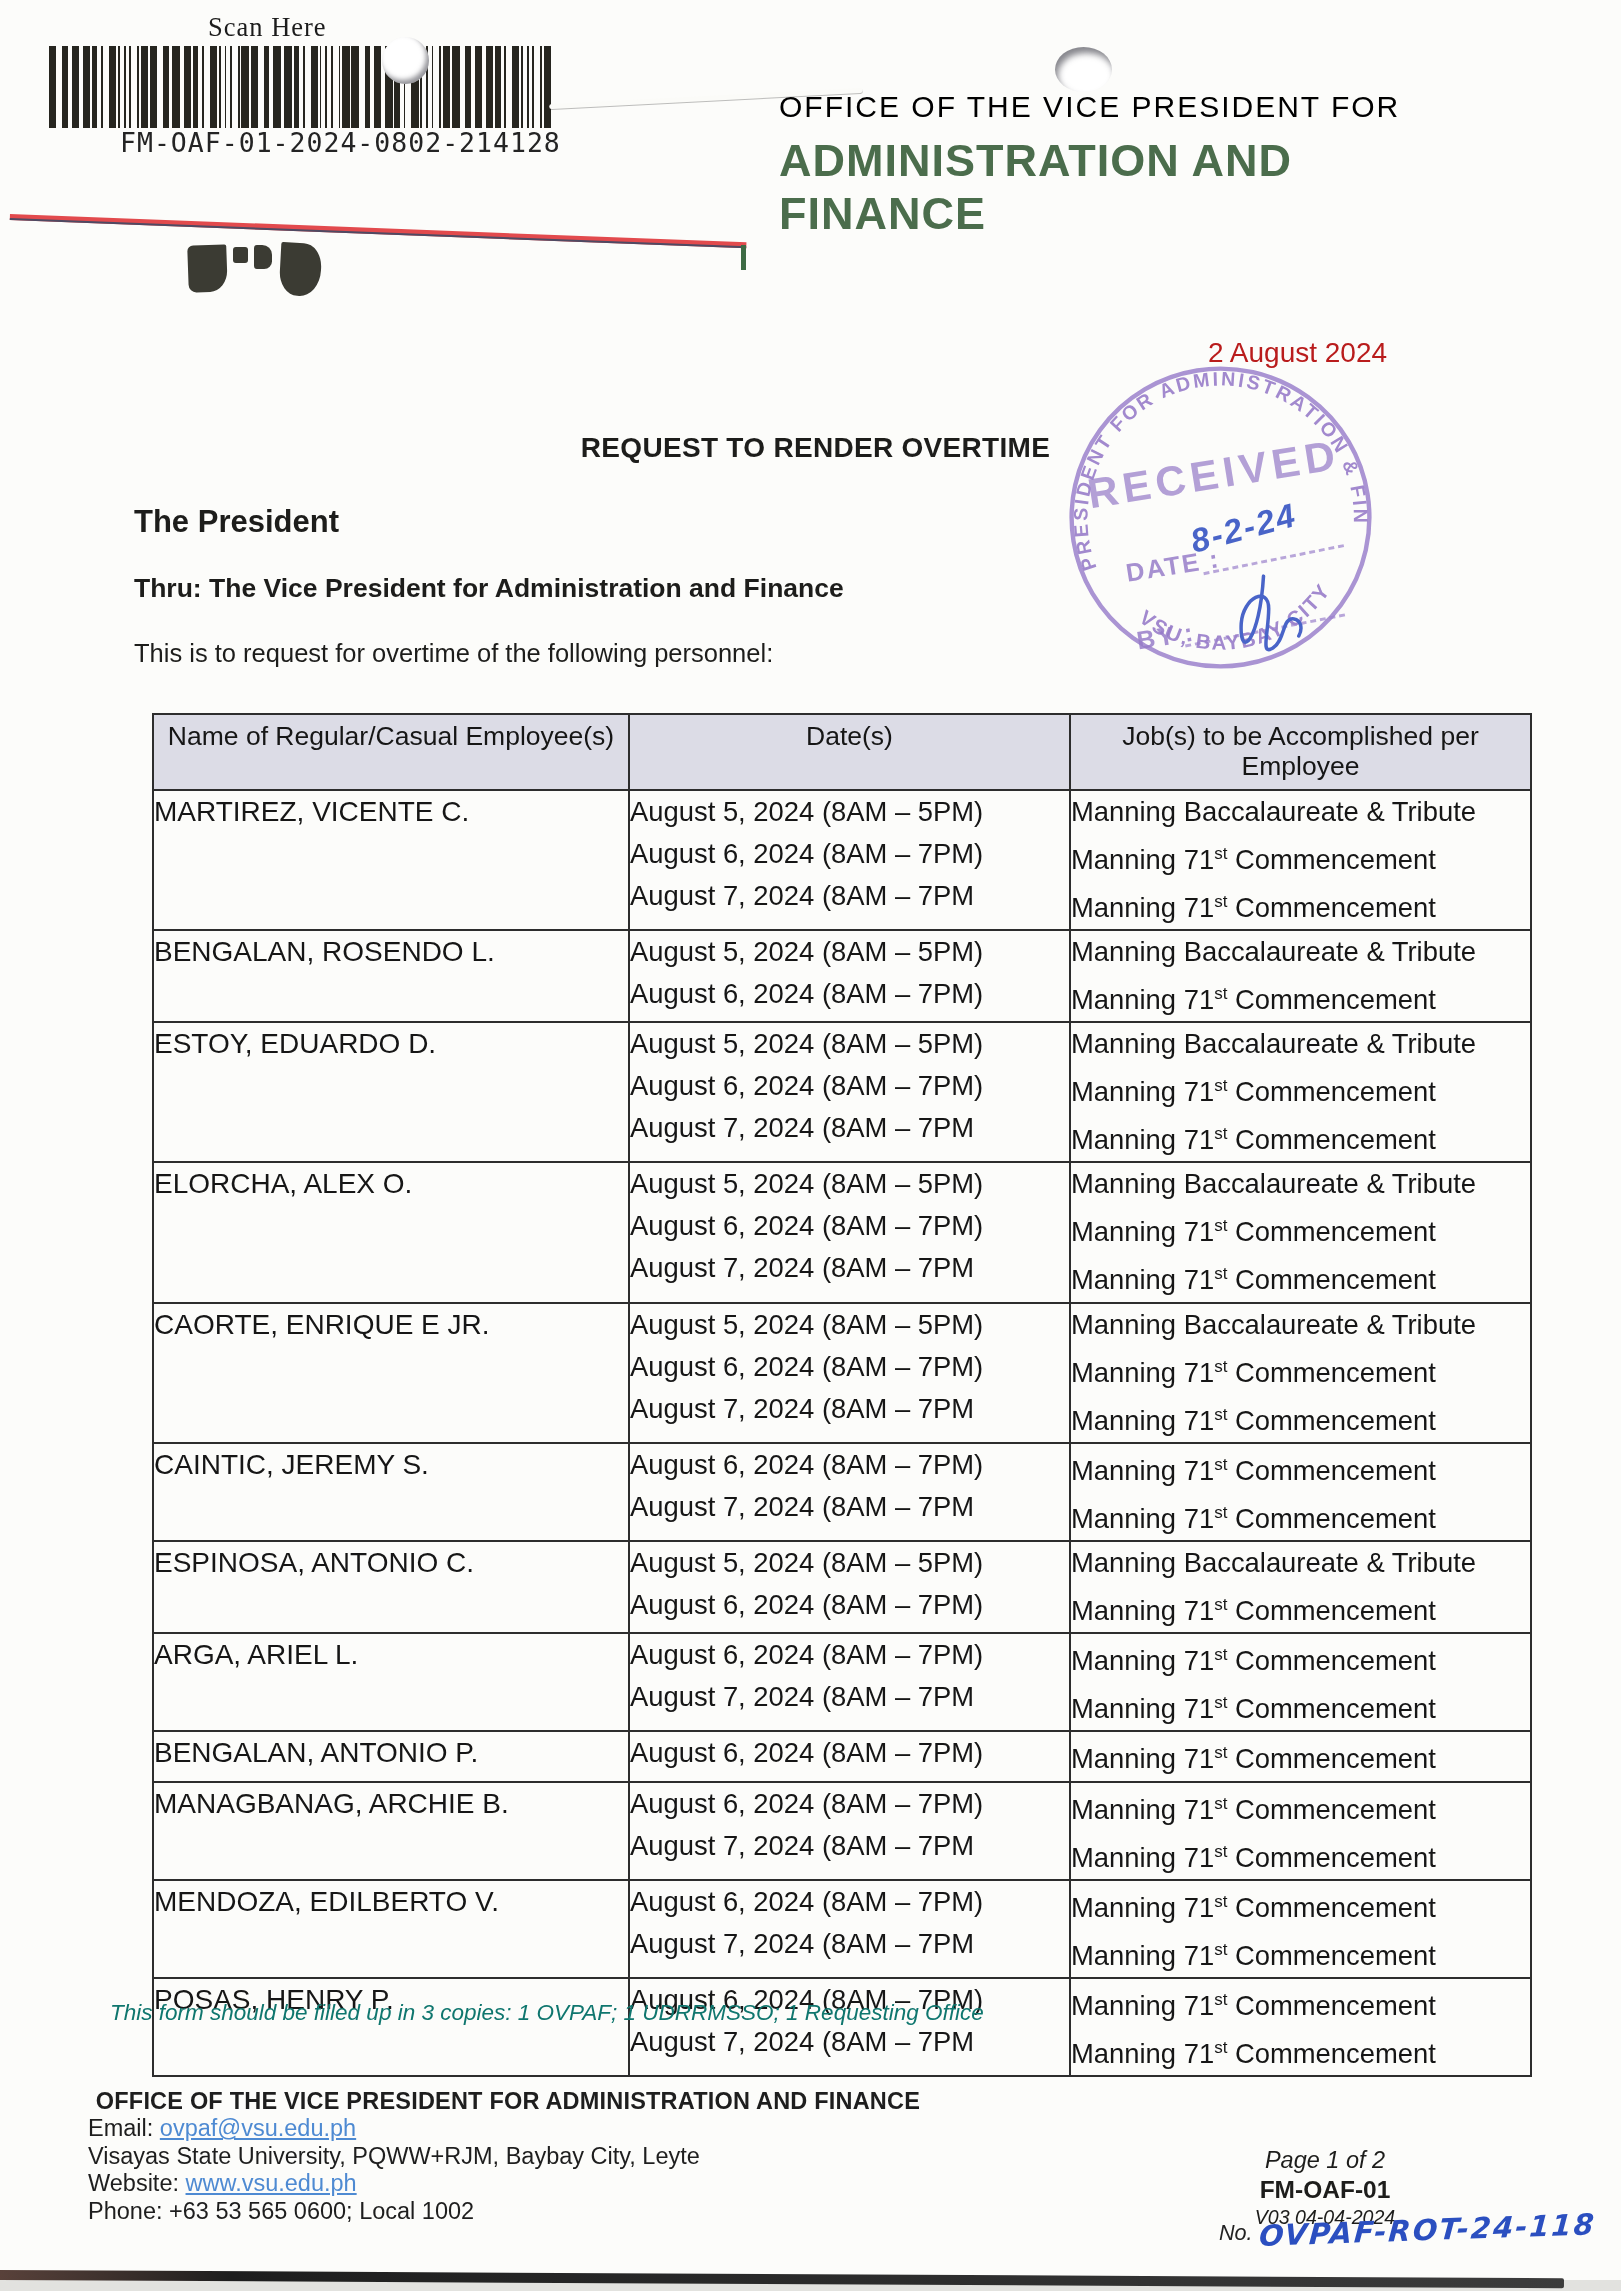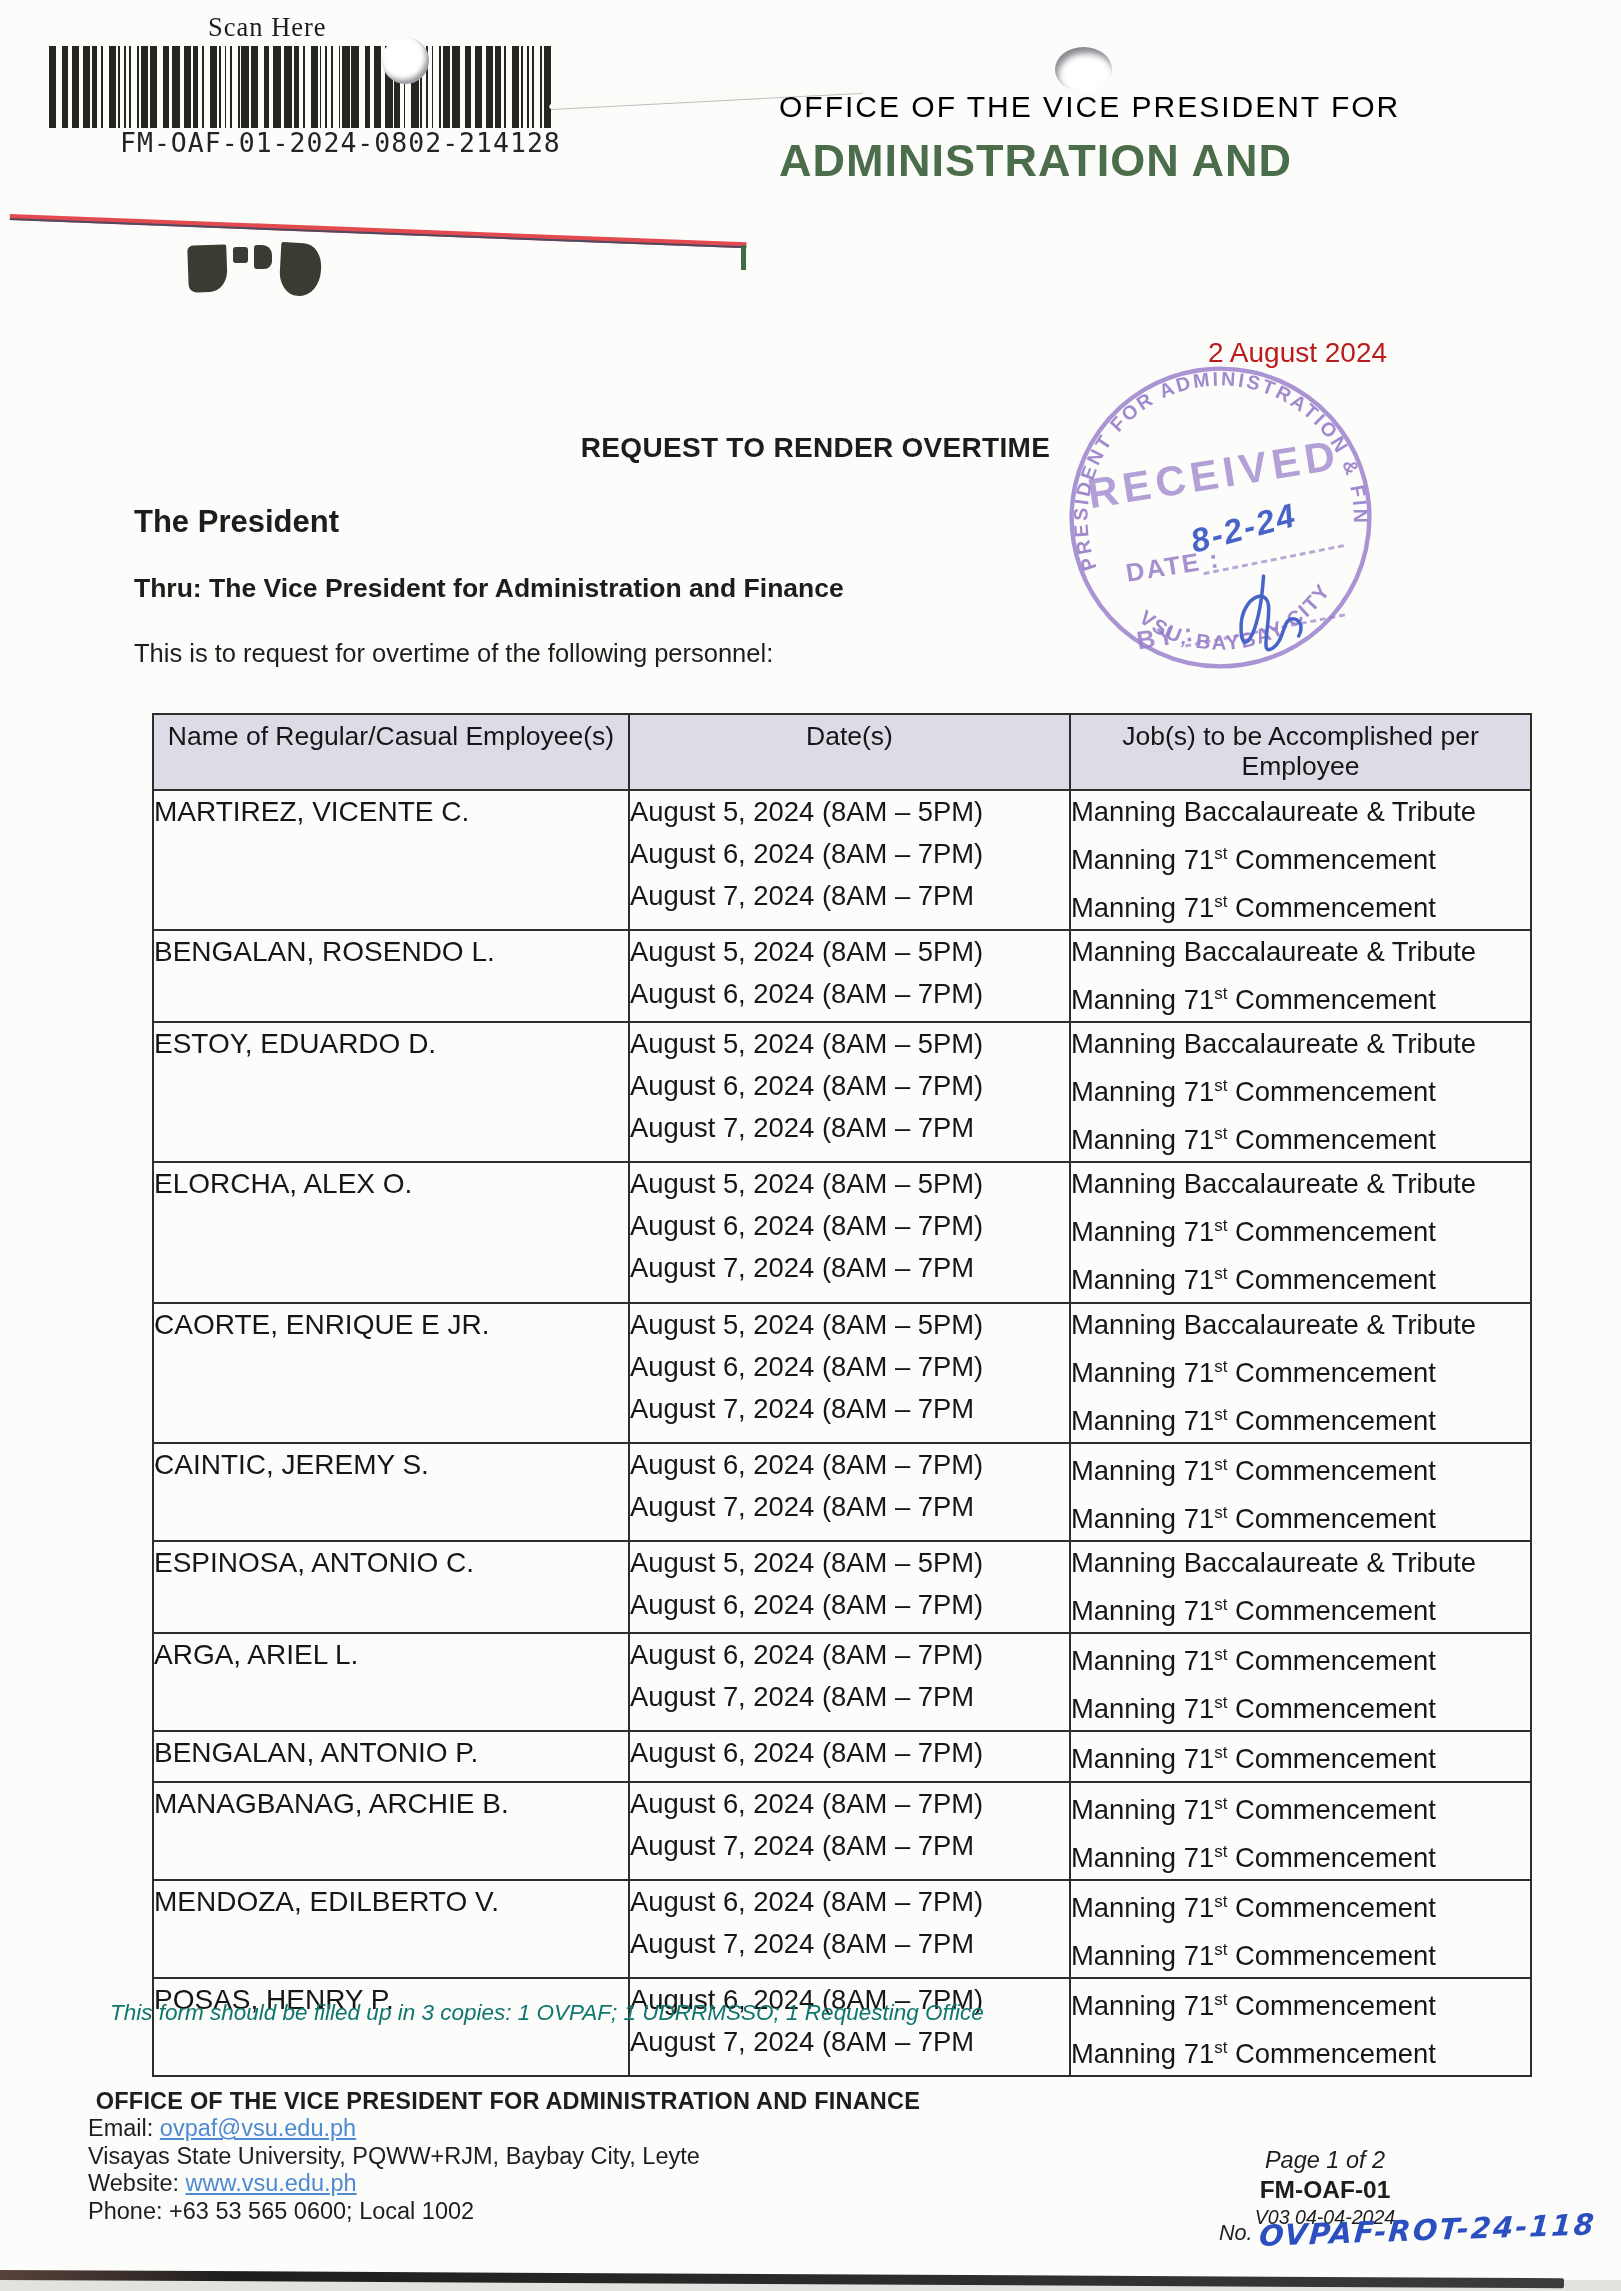--- a/index.html
+++ b/index.html
@@ -149,20 +149,21 @@
   <div class="artifact-green-tick"></div>
   <div class="artifact-blob blob-a"></div>
   <div class="artifact-blob blob-b"></div>
   <div class="artifact-blob blob-c"></div>
   <div class="artifact-blob blob-d"></div>
   <div class="punch-hole-top"></div>
 
   <div class="letterhead">
     <div class="lh-thin">OFFICE OF THE VICE PRESIDENT FOR</div>
     <div class="lh-bold">ADMINISTRATION AND</div>
+    <div class="lh-bold">FINANCE</div>
   </div>
 
   <div class="doc-date">2 August 2024</div>
   <div class="doc-title">REQUEST TO RENDER OVERTIME</div>
   <div class="line-president">The President</div>
   <div class="line-thru">Thru: The Vice President for Administration and Finance</div>
   <div class="line-intro">This is to request for overtime of the following personnel:</div>
 
   <div class="stamp-wrap">
     <svg width="333" height="333" viewBox="-170 -170 340 340">

